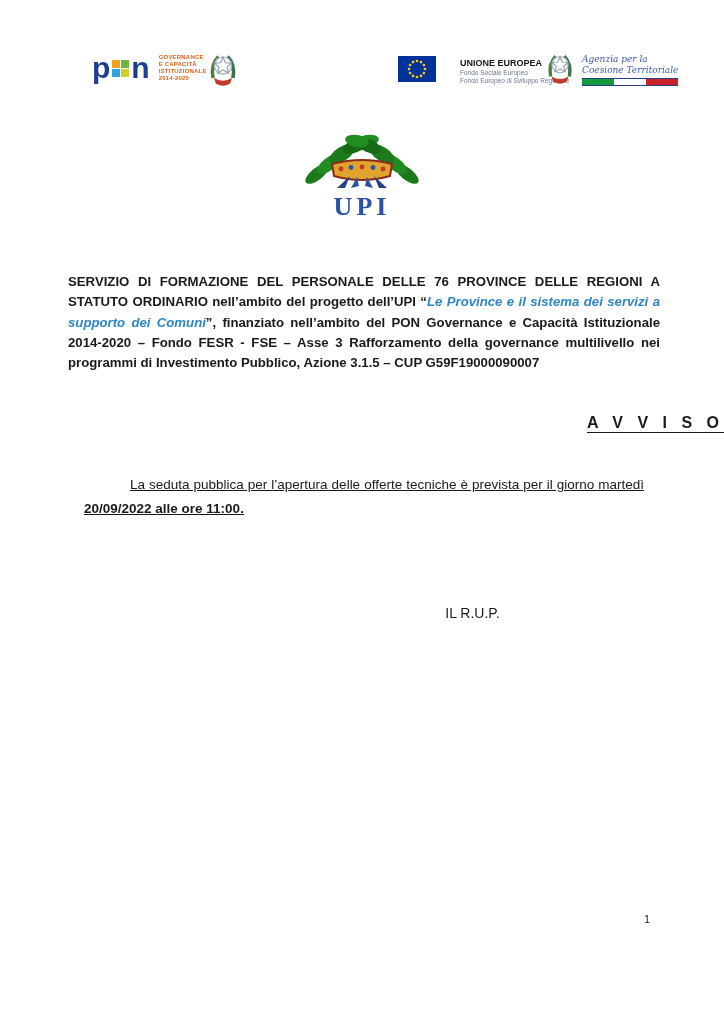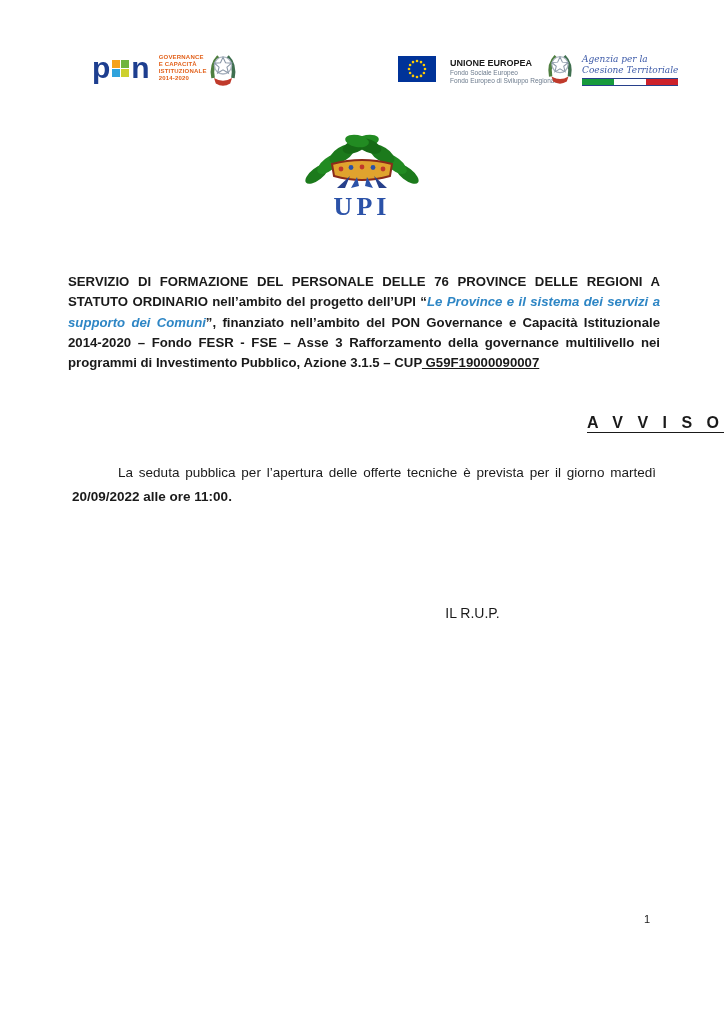--- a/index.html
+++ b/index.html
@@ -25,21 +25,21 @@
   .pon-caption{display:flex;flex-direction:column;margin-left:4px;}
   .pon-caption span{font-size:6px;line-height:7px;font-weight:bold;color:#e2611b;letter-spacing:.2px;}
 
   
   .logo-fp{left:205px;top:2px;}
   .fp-text{display:flex;flex-direction:column;}
   .fp-script{font-family:"DejaVu Serif",serif;font-style:italic;font-size:6px;color:#a0a0a0;line-height:8px;}
   .fp-line{font-size:8.5px;line-height:10px;color:#8c8c8c;}
 
   
-  .logo-eu{left:398px;top:8px;gap:14px;}
+  .logo-eu{left:398px;top:8px;gap:24px;}
   .eu-text{display:flex;flex-direction:column;}
   .eu-title{font-size:9px;font-weight:bold;color:#1a1a1a;line-height:11px;}
   .eu-sub{font-size:6.5px;color:#6b7a8c;line-height:8px;}
 
   
   .logo-act{left:543px;top:2px;}
   .act-text{display:flex;flex-direction:column;}
   .act-script{font-family:"DejaVu Serif",serif;font-style:italic;font-size:9px;color:#3d5aa8;line-height:11px;}
   .act-flagbar{margin-top:2px;height:6px;width:96px;border-top:1px solid #27408b;border-bottom:1px solid #27408b;display:flex;}
   .act-flagbar i{flex:1;}
@@ -50,29 +50,29 @@
   
   .upi-logo{position:absolute;top:128px;left:50%;transform:translateX(-50%);width:160px;text-align:center;}
   .upi-word{font-family:"Liberation Serif",serif;font-weight:bold;font-size:26px;letter-spacing:4px;color:#2b52a8;line-height:30px;margin-top:-2px;}
 
   
   .intro{
     position:absolute;left:68px;top:272px;width:592px;margin:0;
     font-size:13.2px;font-weight:bold;line-height:20.3px;text-align:justify;color:#1a1a1a;
   }
   .blue-italic{color:#2e86c5;font-style:italic;}
-  .cup{text-decoration:underline;white-space:pre;}
+  .cup{white-space:pre;}
 
   
   .avviso{position:absolute;top:414px;left:0;width:100%;text-align:right;margin:0;font-size:16px;}
   .avviso span{font-weight:bold;letter-spacing:5px;border-bottom:1.6px solid #1a1a1a;padding-bottom:1px;color:#1a1a1a;}
 
   
   .body-text{position:absolute;left:68px;top:457px;width:592px;font-size:13.5px;line-height:24.3px;text-align:justify;}
-  .body-text p{margin:4px;text-indent:46px;}
+  .body-text p{margin:16px;text-indent:46px;text-decoration:underline;}
   .bold-date{font-weight:bold;}
 
   
   .signature{position:absolute;left:330px;top:600px;width:285px;text-align:center;font-size:14px;line-height:26px;}
 
   
   .page-number{position:absolute;left:644px;top:913px;font-size:11px;color:#1a1a1a;}
 </style>
 </head>
 <body>

